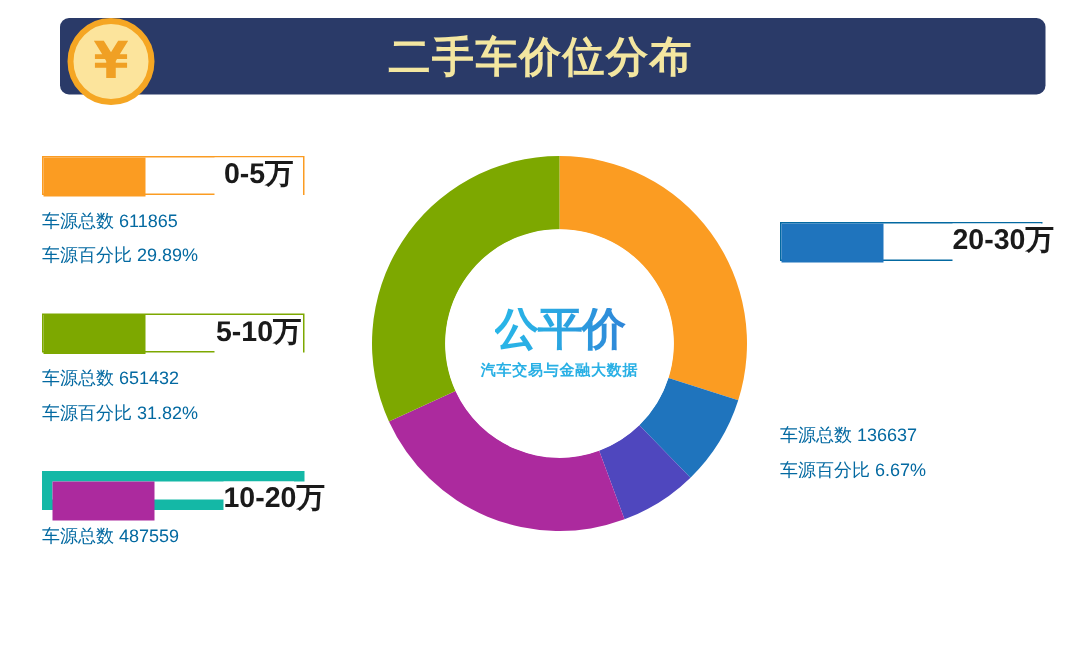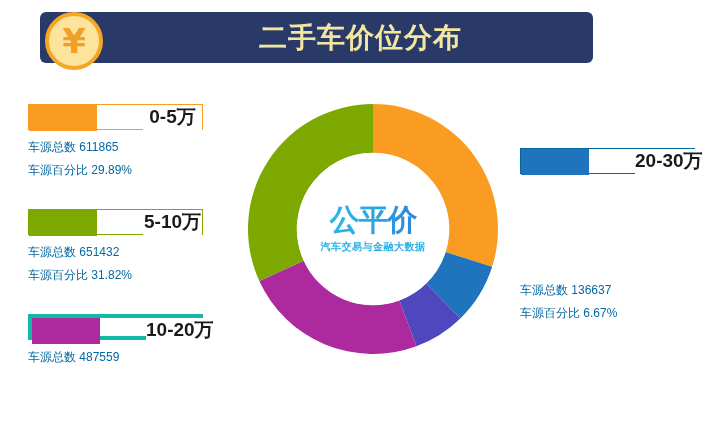--- a/index.html
+++ b/index.html
@@ -13,21 +13,21 @@
     font-family: "Liberation Sans", "DejaVu Sans", sans-serif;
     overflow: hidden;
     position: relative;
   }
 
   
   #header-bar {
     position: absolute;
     left: 40px;
     top: 12px;
-    width: 553px;
+    width: 657px;
     height: 51px;
     background: #2a3a68;
     border-radius: 6px;
   }
   #header-title {
     position: absolute;
     left: 0;
     top: 0;
     width: 641px;
     height: 51px;
@@ -176,21 +176,21 @@
     <div class="legend-swatch" style="background:#7da800;"></div>
     <div class="legend-label">5-10万</div>
   </div>
   <div class="legend-rows">
     <div class="legend-row">车源总数 651432</div>
     <div class="legend-row">车源百分比 31.82%</div>
   </div>
 </div>
 
 <div class="legend" id="legend-left-2" style="left:28px; top:314px;">
-  <div class="legend-header" style="border:4px solid #14b8a6;">
+  <div class="legend-header" style="border:7px solid #14b8a6;">
     <div class="legend-swatch" style="background:#ac2a9e;"></div>
     <div class="legend-label">10-20万</div>
   </div>
   <div class="legend-rows">
     <div class="legend-row">车源总数 487559</div>
   </div>
 </div>
 
 <div class="legend" id="legend-right-0" style="left:520px; top:148px;">
   <div class="legend-header" style="border:1px solid #0369a1;">

